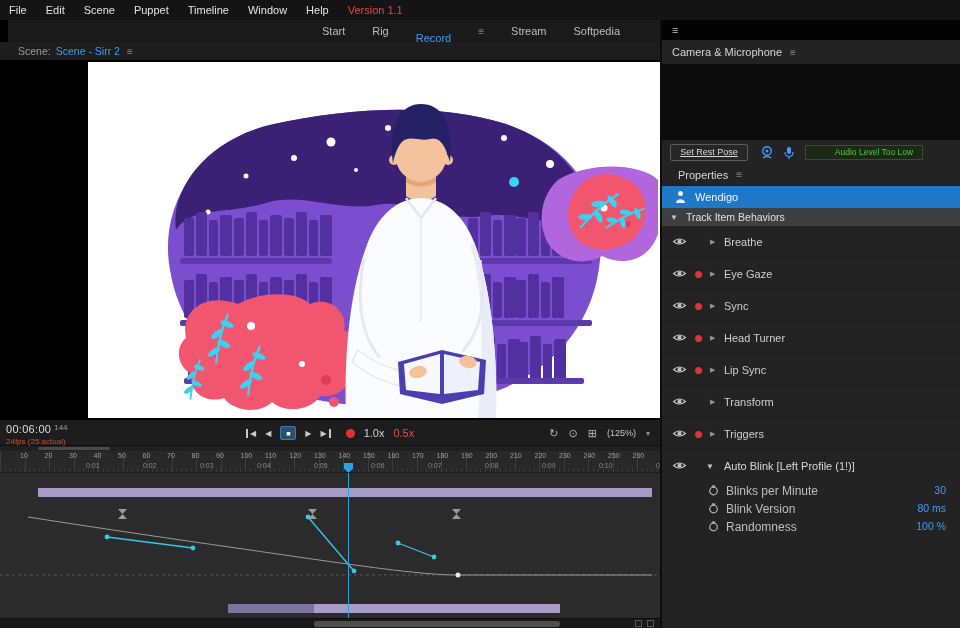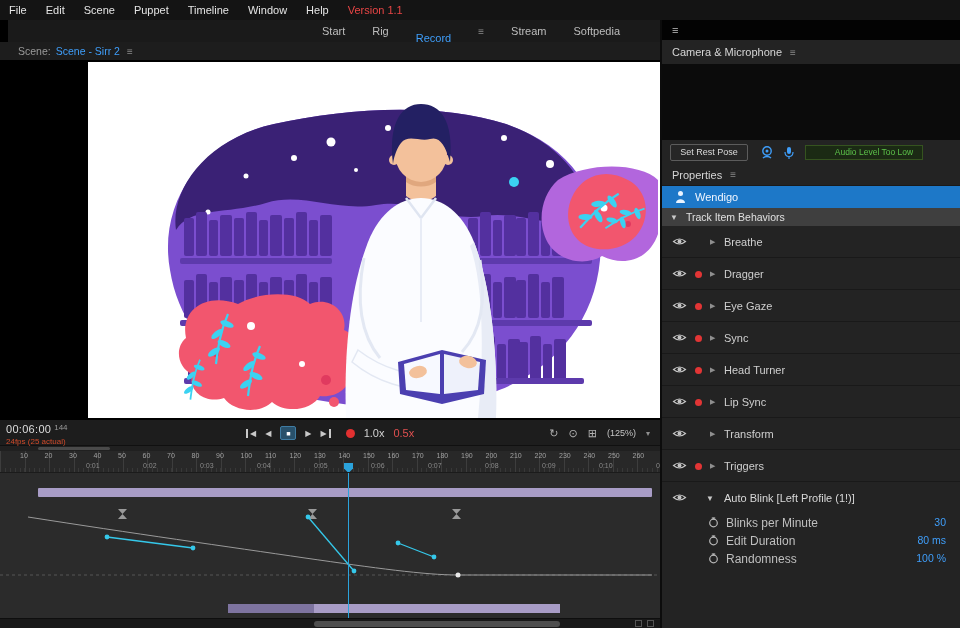--- a/index.html
+++ b/index.html
@@ -67,24 +67,24 @@
   .hs-ico{position:absolute;top:1px;width:7px;height:7px;border:1px solid #555;}
   .hs-ico.a{right:18px;} .hs-ico.b{right:6px;}
 
   
   .rpanel{position:absolute;left:660px;top:20px;width:300px;height:608px;background:#232323;border-left:2px solid #0c0c0c;}
   .rp-topbar{position:absolute;left:0;top:0;width:298px;height:20px;background:#030303;display:flex;align-items:center;padding-left:10px;color:#c0c0c0;font-size:11px;}
   .rp-camhdr{position:absolute;left:0;top:20px;width:298px;height:24px;display:flex;align-items:center;padding-left:10px;font-size:11px;color:#d6d6d6;gap:8px;}
   .hdr-menu{color:#8a8a8a;font-size:10px;}
   .rp-preview{position:absolute;left:0;top:44px;width:298px;height:76px;background:#0b0b0b;}
   .rp-restrow{position:absolute;left:0;top:120px;width:298px;height:24px;display:flex;align-items:center;}
-  .btn-rest{margin-left:8px;width:78px;height:17px;background:#262626;border:1px solid #5c5c5c;border-radius:2px;color:#dcdcdc;font-size:9px;display:flex;align-items:center;justify-content:center;cursor:pointer;}
+  .btn-rest{margin-left:8px;width:78px;height:17px;background:#262626;border:1px solid #5c5c5c;border-radius:2px;color:#dcdcdc;font-size:9px;display:flex;align-items:center;justify-content:center;cursor:pointer;text-decoration:underline;}
   .cam-ico{margin-left:12px;display:flex;} .mic-ico{margin-left:8px;display:flex;}
   .audio-meter{margin-left:10px;width:118px;height:15px;background:#1b2a14;border:1px solid #35531f;display:flex;align-items:center;justify-content:center;color:#5cc24a;font-size:8.5px;padding-left:20px;}
-  .rp-prophdr{position:absolute;left:0;top:144px;width:298px;height:22px;display:flex;align-items:center;padding-left:10px;font-size:11px;color:#d6d6d6;gap:8px;border-bottom:1px solid #1a1a1a;}
+  .rp-prophdr{position:absolute;left:0;top:144px;width:298px;height:22px;display:flex;align-items:center;padding-left:16px;font-size:11px;color:#d6d6d6;gap:8px;border-bottom:1px solid #1a1a1a;}
   .rp-selected{position:absolute;left:0;top:166px;width:298px;height:22px;background:#1d78c8;display:flex;align-items:center;padding-left:12px;gap:8px;color:#f0f6ff;font-size:11px;}
   .rp-behhdr{position:absolute;left:0;top:188px;width:298px;height:18px;background:#3f3f3f;display:flex;align-items:center;padding-left:8px;gap:8px;font-size:10.5px;color:#e0e0e0;}
   .disc-open{font-size:8px;color:#c8c8c8;}
   .beh-list{position:absolute;left:0;top:206px;width:298px;}
   .beh-row{position:relative;height:32px;border-bottom:1px solid #191919;}
   .eye{position:absolute;left:10px;top:10px;display:flex;}
   .rec-dot{position:absolute;left:33px;top:13px;width:7px;height:7px;border-radius:50%;background:#e23535;}
   .disc{position:absolute;left:48px;top:12px;font-size:7px;color:#8f8f8f;}
   .beh-label{position:absolute;left:62px;top:10px;font-size:11px;color:#cfcfcf;}
   .ab-row{position:relative;height:32px;}
@@ -407,31 +407,20 @@
       </div>
       <div class="beh-row">
         <span class="eye">
             <svg width="15" height="11" viewBox="0 0 15 11">
               <path d="M1.5,5.5 Q7.5,0.5 13.5,5.5 Q7.5,10.5 1.5,5.5 Z" fill="none" stroke="#c4c4c4" stroke-width="1.2"></path>
               <circle cx="7.5" cy="5.5" r="2" fill="#c4c4c4"></circle>
             </svg>
           </span>
         <span class="rec-dot"></span>
         <span class="disc">▶</span>
-        <span class="beh-label">Dragger</span>
-      </div>
-      <div class="beh-row">
-        <span class="eye">
-            <svg width="15" height="11" viewBox="0 0 15 11">
-              <path d="M1.5,5.5 Q7.5,0.5 13.5,5.5 Q7.5,10.5 1.5,5.5 Z" fill="none" stroke="#c4c4c4" stroke-width="1.2"></path>
-              <circle cx="7.5" cy="5.5" r="2" fill="#c4c4c4"></circle>
-            </svg>
-          </span>
-        <span class="rec-dot"></span>
-        <span class="disc">▶</span>
         <span class="beh-label">Eye Gaze</span>
       </div>
       <div class="beh-row">
         <span class="eye">
             <svg width="15" height="11" viewBox="0 0 15 11">
               <path d="M1.5,5.5 Q7.5,0.5 13.5,5.5 Q7.5,10.5 1.5,5.5 Z" fill="none" stroke="#c4c4c4" stroke-width="1.2"></path>
               <circle cx="7.5" cy="5.5" r="2" fill="#c4c4c4"></circle>
             </svg>
           </span>
         <span class="rec-dot"></span>
@@ -507,21 +496,21 @@
           <span class="pval">30</span>
         </div>
         <div class="prow">
           <span class="sw">
               <svg width="11" height="11" viewBox="0 0 11 11">
                 <circle cx="5.5" cy="6" r="3.8" fill="none" stroke="#b8b8b8" stroke-width="1.2"></circle>
                 <line x1="5.5" y1="0.8" x2="5.5" y2="2.4" stroke="#b8b8b8" stroke-width="1.2"></line>
                 <line x1="3.8" y1="1" x2="7.2" y2="1" stroke="#b8b8b8" stroke-width="1.2"></line>
               </svg>
             </span>
-          <span class="pname">Edit Duration</span>
+          <span class="pname">Blink Version</span>
           <span class="pval">80 ms</span>
         </div>
         <div class="prow">
           <span class="sw">
               <svg width="11" height="11" viewBox="0 0 11 11">
                 <circle cx="5.5" cy="6" r="3.8" fill="none" stroke="#b8b8b8" stroke-width="1.2"></circle>
                 <line x1="5.5" y1="0.8" x2="5.5" y2="2.4" stroke="#b8b8b8" stroke-width="1.2"></line>
                 <line x1="3.8" y1="1" x2="7.2" y2="1" stroke="#b8b8b8" stroke-width="1.2"></line>
               </svg>
             </span>

